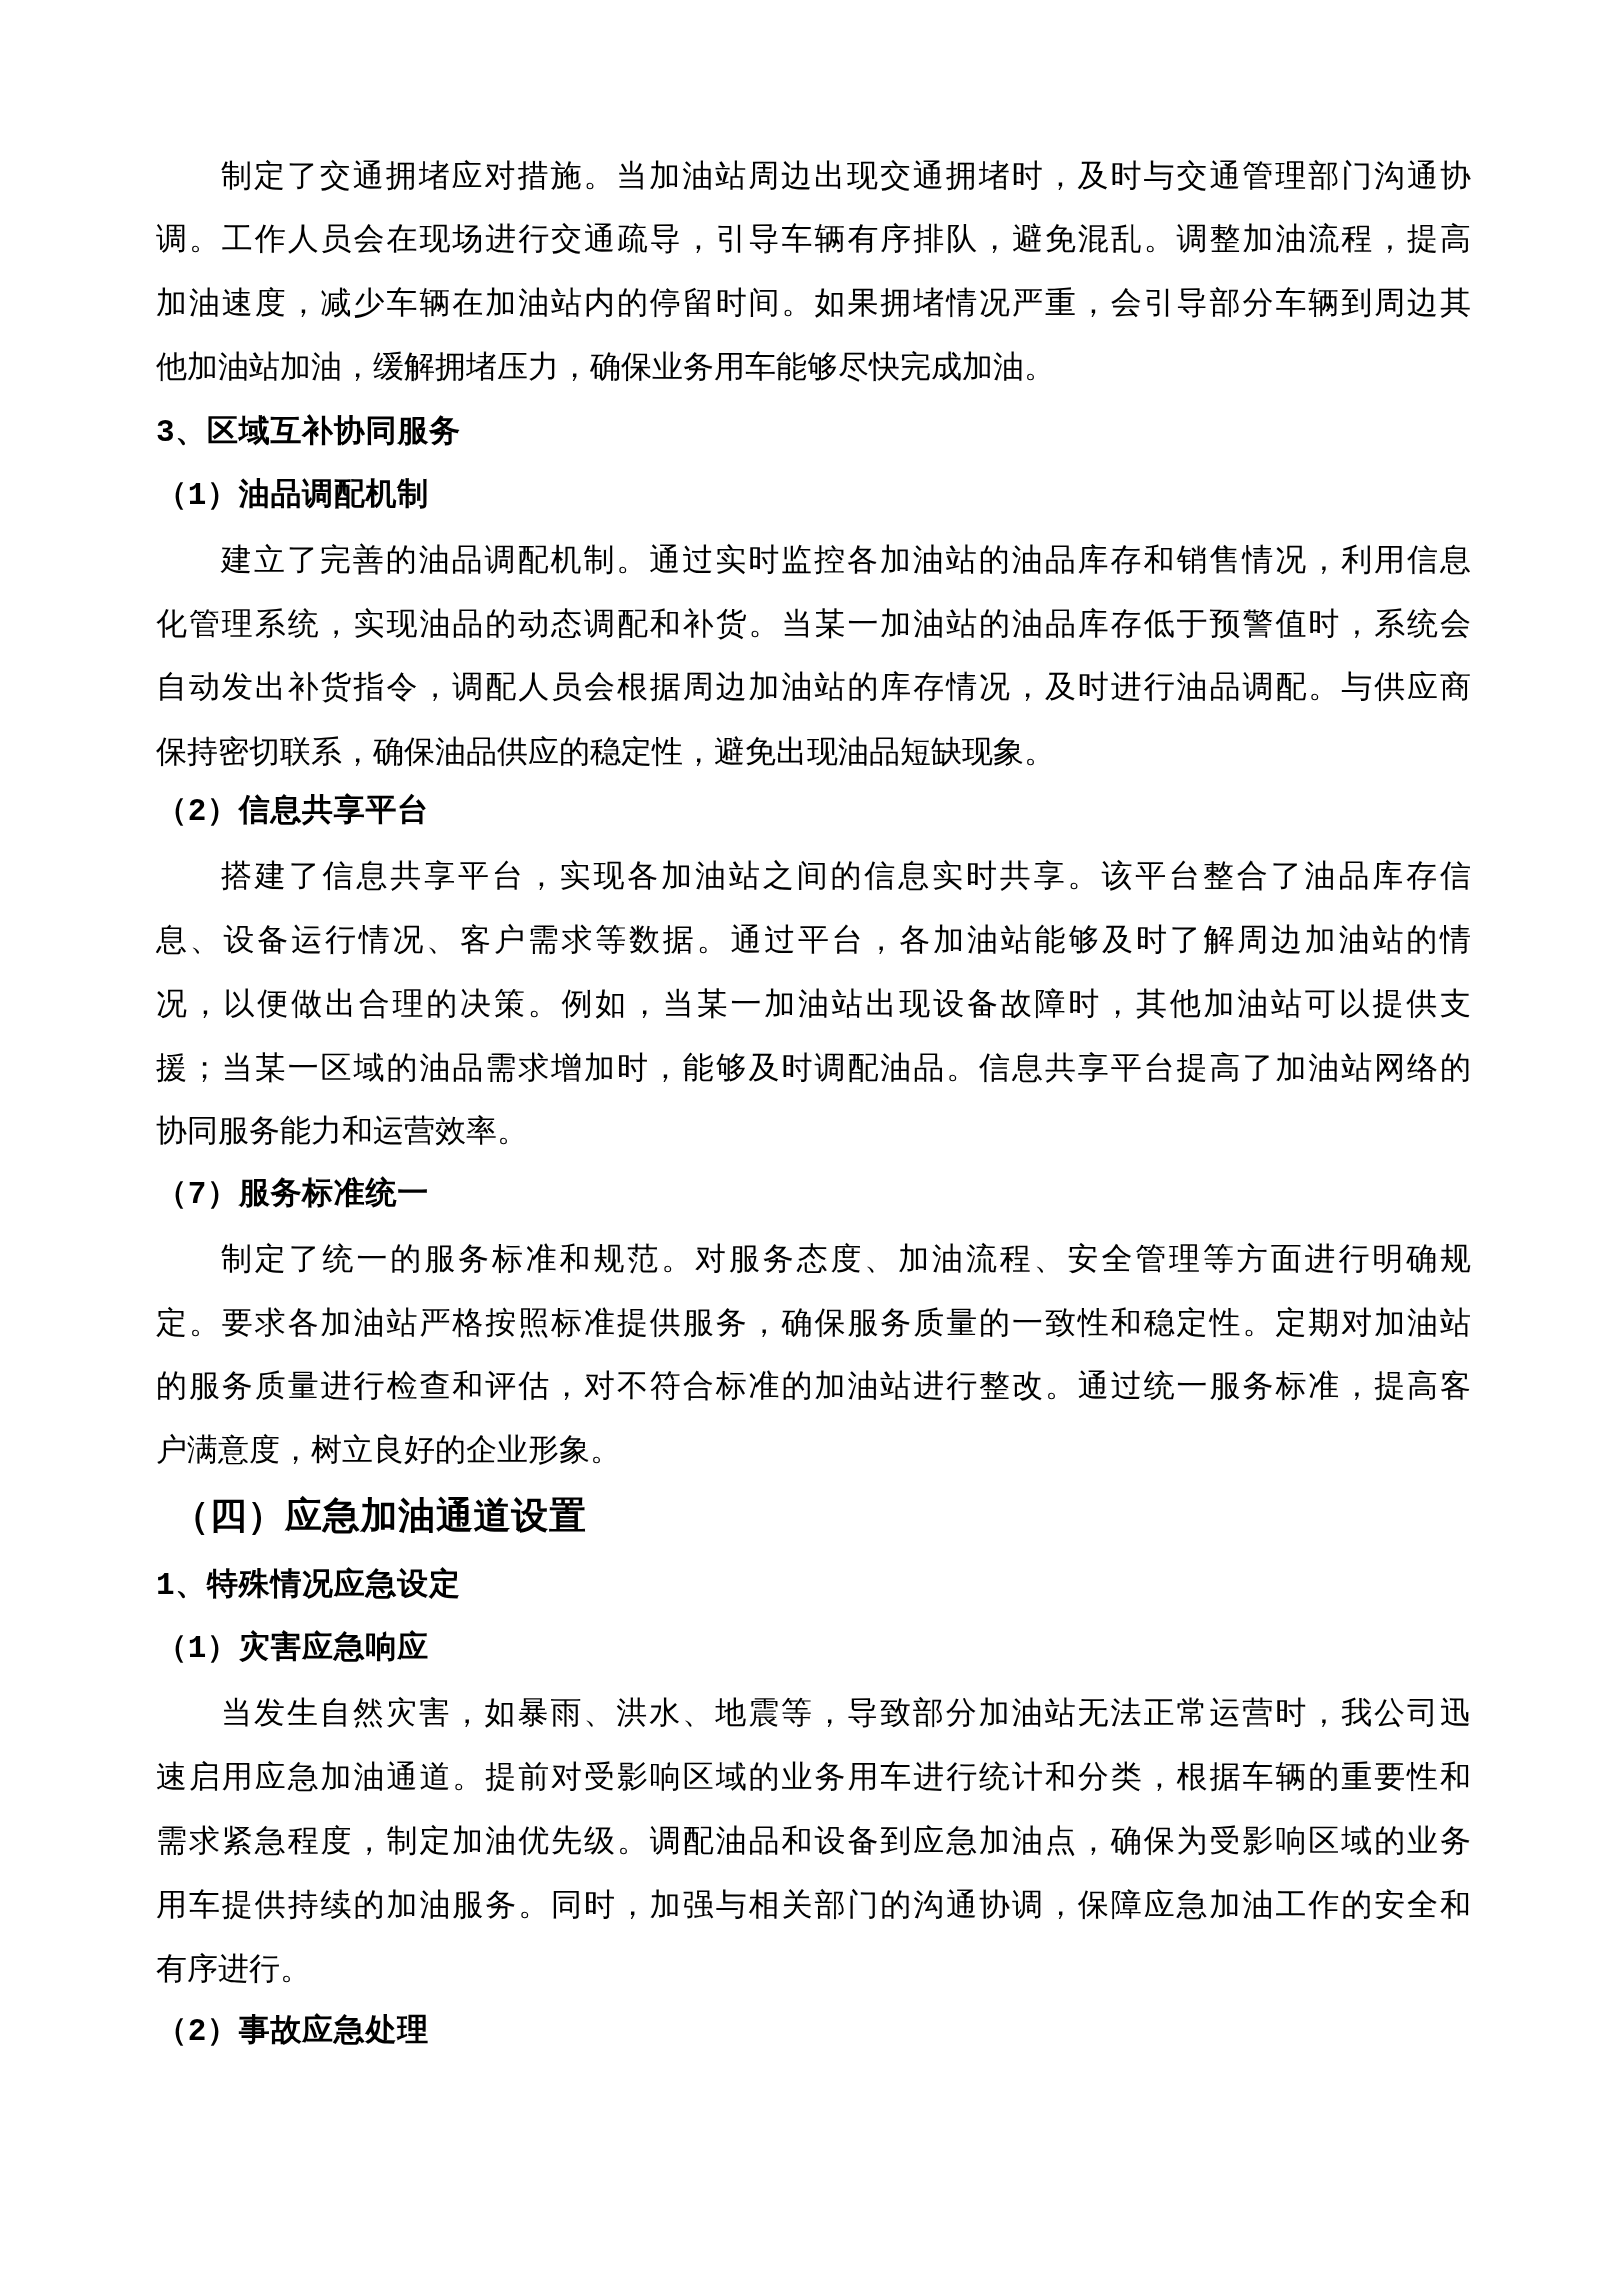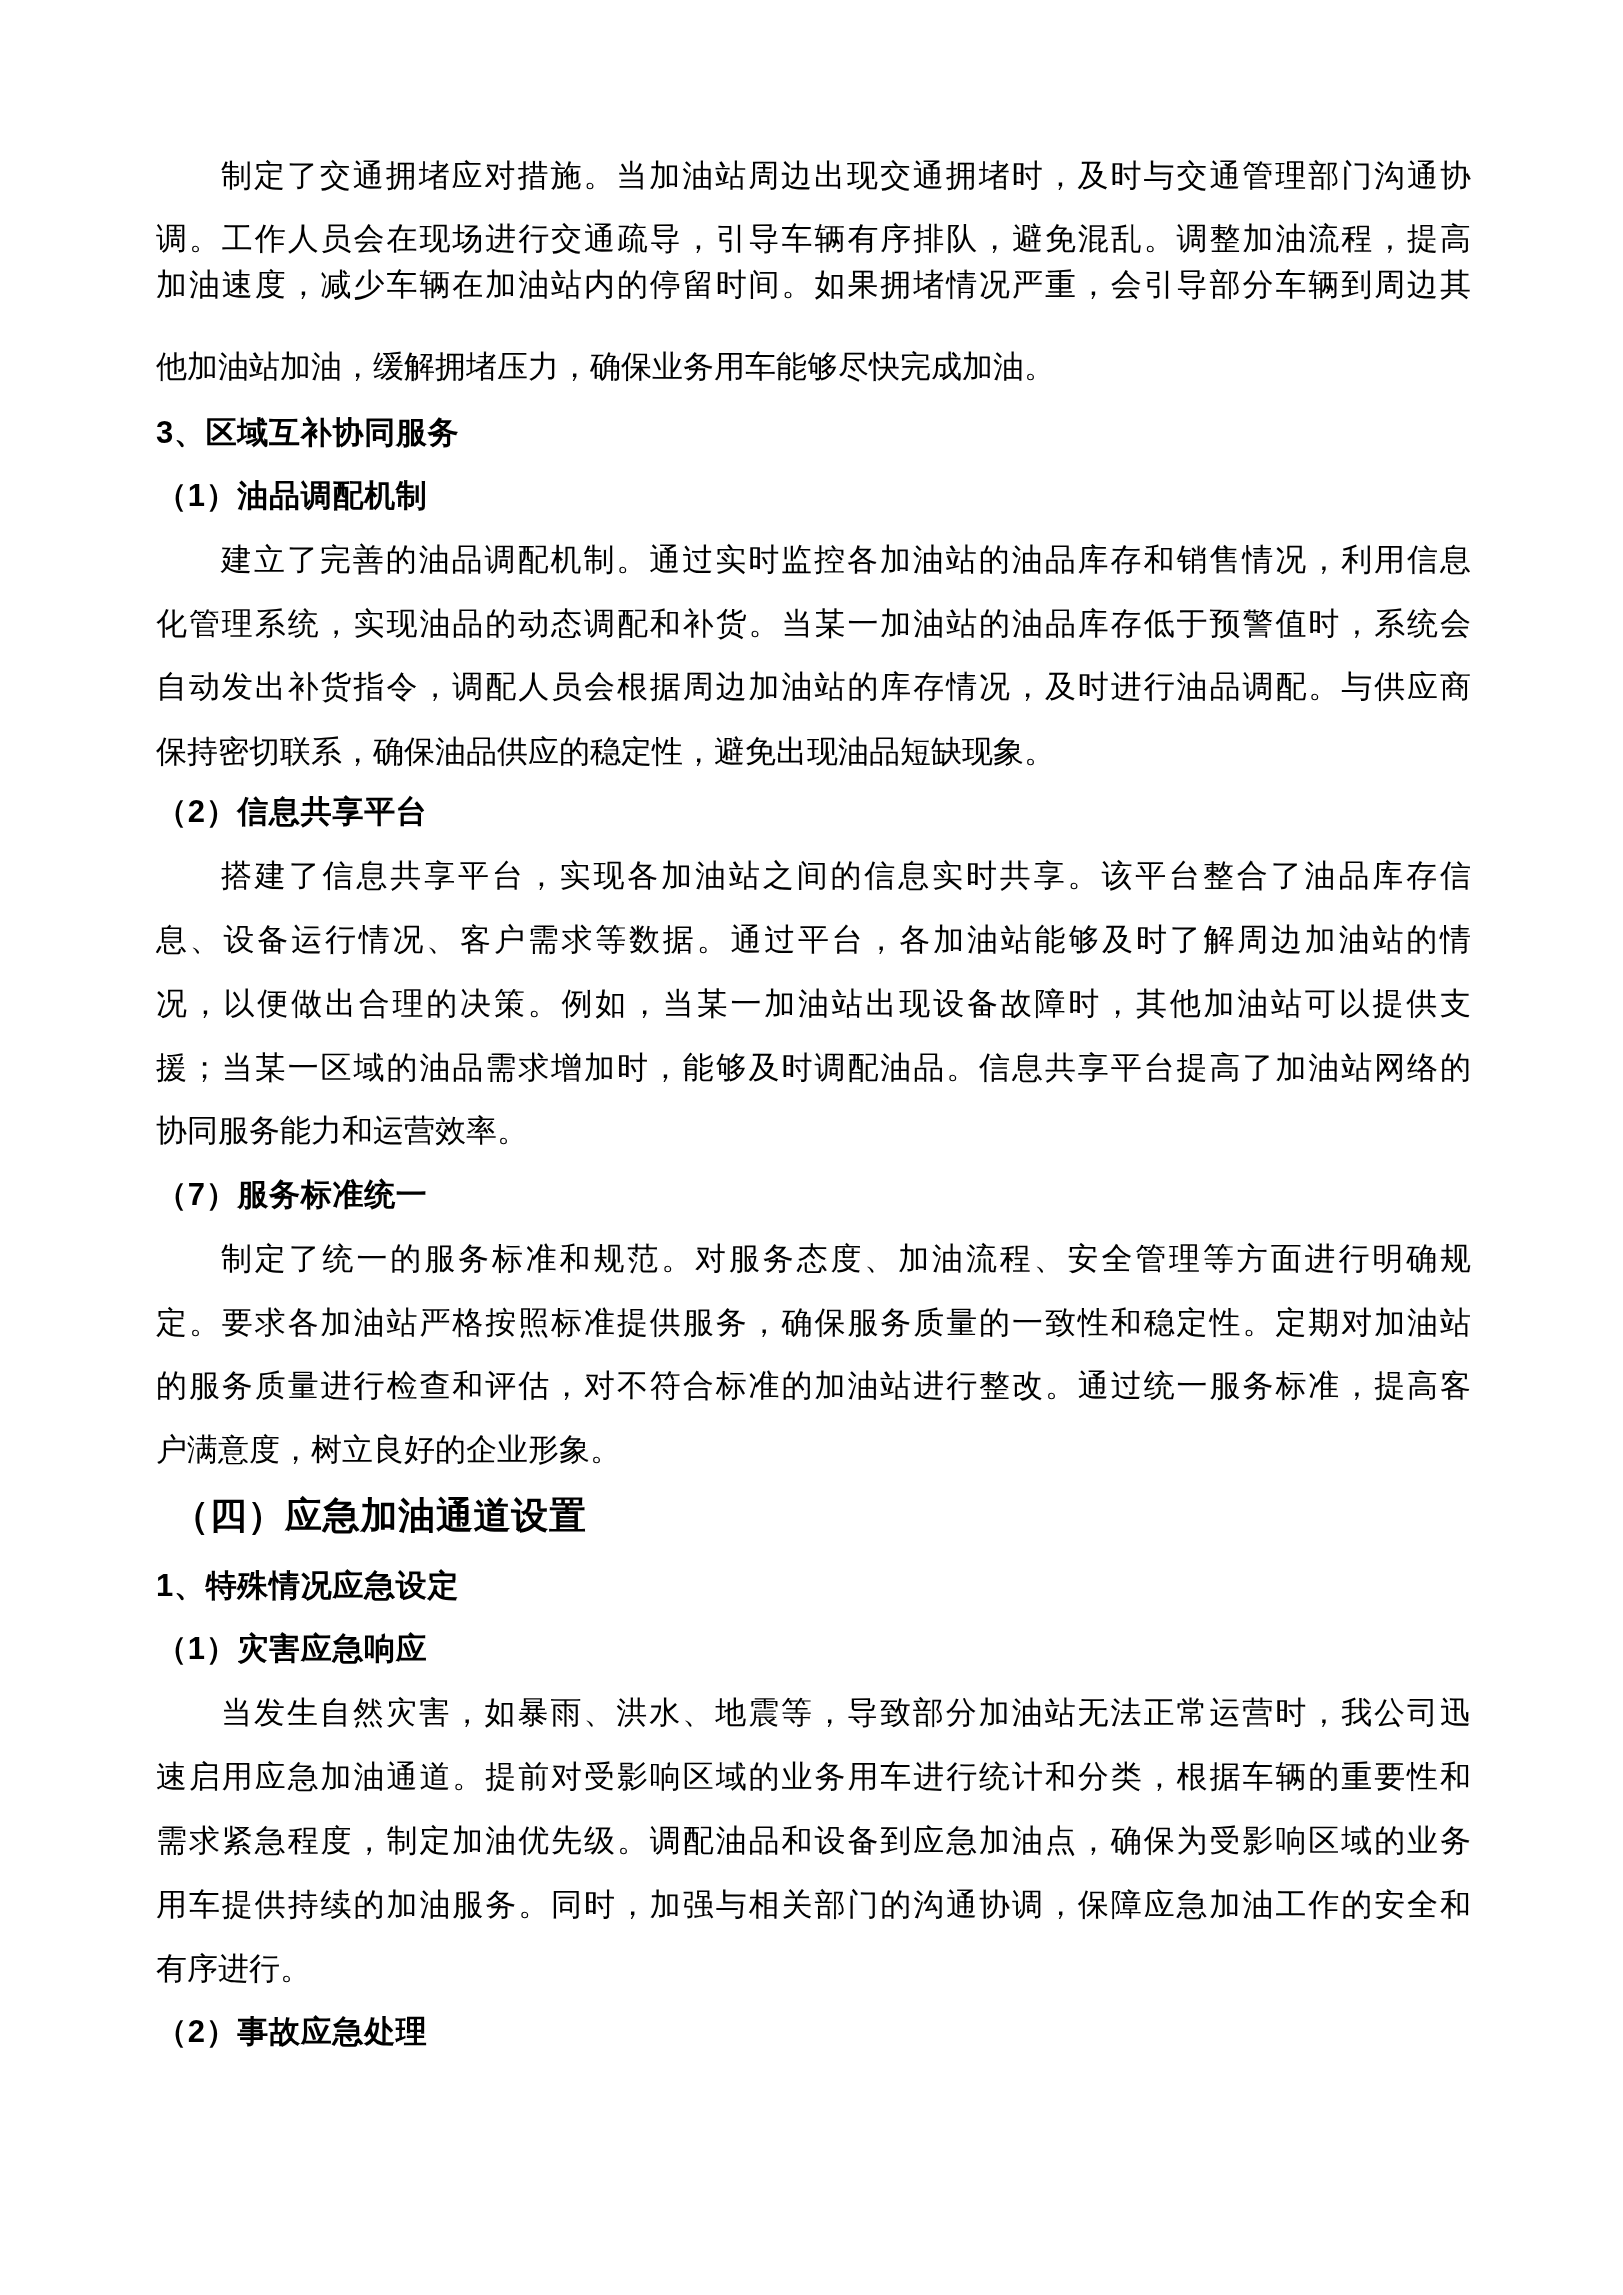--- a/index.html
+++ b/index.html
@@ -22,21 +22,21 @@
   .ln.indent { left: 221px; width: 1250px; }
   .h3 {
     position: absolute;
     left: 156px;
     height: 39px;
     line-height: 39px;
     font-size: 31px;
     font-weight: bold;
     color: #000000;
     white-space: nowrap;
-    font-family: Liberation Sans, sans-serif;
+    font-family: Liberation Mono, monospace;
     letter-spacing: 0.7px;
   }
   .h2 {
     position: absolute;
     left: 172px;
     height: 46px;
     line-height: 46px;
     font-size: 37px;
     font-weight: bold;
     color: #000000;
@@ -45,21 +45,21 @@
     letter-spacing: 0.7px;
   }
 </style>
 </head>
 <body>
 
 <div class="page">
 
   <div class="ln indent" style="top:156px">制定了交通拥堵应对措施。当加油站周边出现交通拥堵时，及时与交通管理部门沟通协</div>
   <div class="ln" style="top:219px">调。工作人员会在现场进行交通疏导，引导车辆有序排队，避免混乱。调整加油流程，提高</div>
-  <div class="ln" style="top:265px">加油速度，减少车辆在加油站内的停留时间。如果拥堵情况严重，会引导部分车辆到周边其</div>
+  <div class="ln" style="top:283px">加油速度，减少车辆在加油站内的停留时间。如果拥堵情况严重，会引导部分车辆到周边其</div>
   <div class="ln last" style="top:347px">他加油站加油，缓解拥堵压力，确保业务用车能够尽快完成加油。</div>
 
   <div class="h3" style="top:413px">3、区域互补协同服务</div>
 
   <div class="h3" style="top:476px">（1）油品调配机制</div>
 
   <div class="ln indent" style="top:540px">建立了完善的油品调配机制。通过实时监控各加油站的油品库存和销售情况，利用信息</div>
   <div class="ln" style="top:604px">化管理系统，实现油品的动态调配和补货。当某一加油站的油品库存低于预警值时，系统会</div>
   <div class="ln" style="top:667px">自动发出补货指令，调配人员会根据周边加油站的库存情况，及时进行油品调配。与供应商</div>
   <div class="ln last" style="top:732px">保持密切联系，确保油品供应的稳定性，避免出现油品短缺现象。</div>

